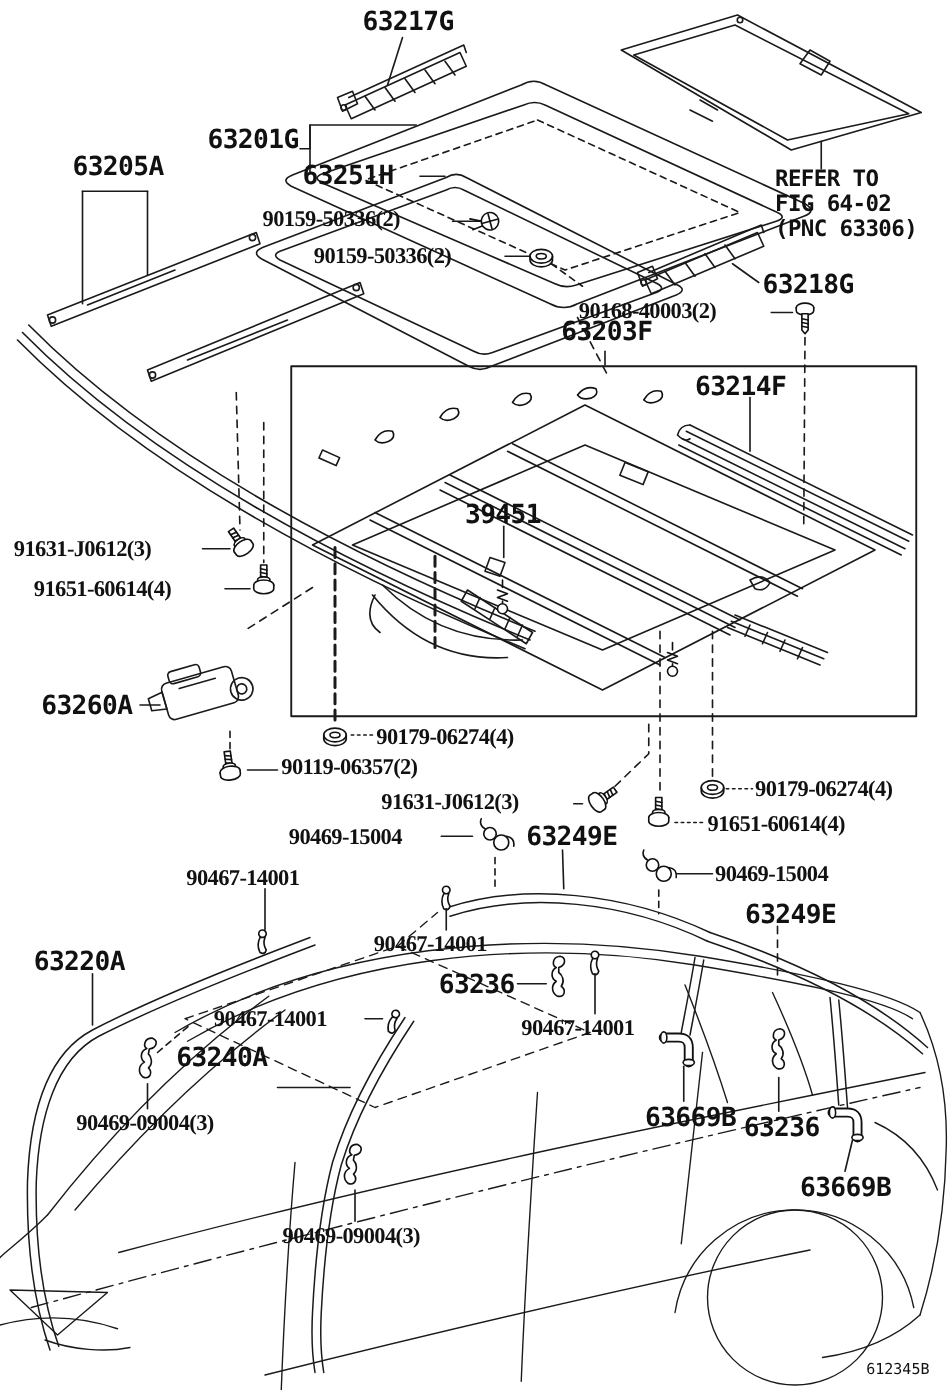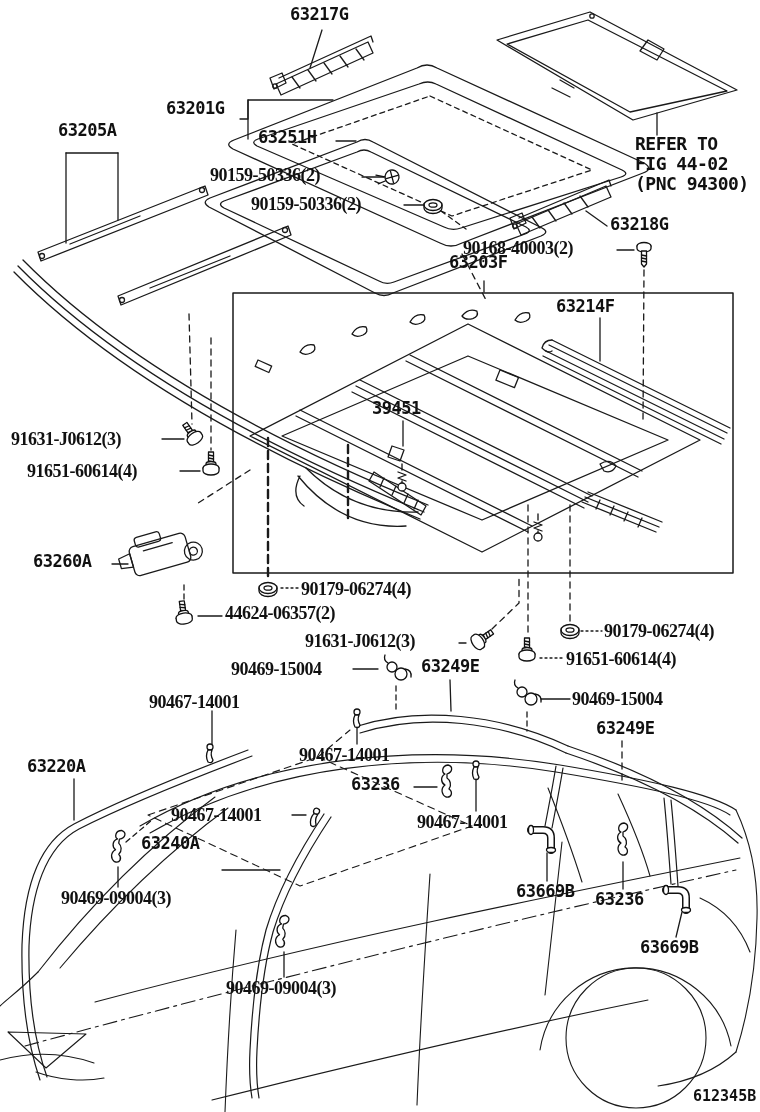--- a/index.html
+++ b/index.html
@@ -1,24 +1,24 @@
 <!DOCTYPE html>
 <html><head>
 <meta charset="utf-8">
 <style>
   html,body{margin:0;padding:0;background:#fff;}
   #stage{position:relative;width:760px;height:1112px;background:#fff;overflow:hidden;
          font-family:"DejaVu Sans Mono","Liberation Mono",monospace;}
   #linework{position:absolute;left:0;top:0;}
   .lbl{position:absolute;color:#111;font-weight:bold;white-space:nowrap;
        letter-spacing:-0.5px;line-height:1.05;z-index:5;}
-  .big{font-size:17px;}
+  .big{font-size:21px;}
   .small{font-size:18px;font-family:Liberation Serif, serif;}
-  .tiny{font-size:15px;font-weight:bold;letter-spacing:0;}
-  .note div{font-size:18px;line-height:20px;margin-left:15px;}
+  .tiny{font-size:12px;font-weight:normal;letter-spacing:0;}
+  .note div{font-size:18px;line-height:20px;}
 </style>
 </head>
 <body>
 
 <div id="stage">
 
 <svg id="linework" width="760" height="1112" viewBox="0 0 760 1112">
   <defs>
     <g id="boltV">
       <path d="M-2.5,-16 h5 v11 h-5 z" fill="#fff" stroke="#111"></path>
@@ -315,41 +315,41 @@
     <use href="#elbowH" transform="translate(678,898)"></use>
     <line x1="682" y1="912" x2="676" y2="937"></line>
 
     <line x1="74" y1="779" x2="74" y2="820"></line>
     <line x1="222" y1="870" x2="280" y2="870"></line>
   </g>
 </svg>
 
 <div class="lbl big" style="left:290px;top:6px">63217G</div>
 <div class="lbl big" style="left:166px;top:100px">63201G</div>
-<div class="lbl big" style="left:258px;top:129px">63251H</div>
+<div class="lbl big" style="left:242px;top:129px">63251H</div>
 <div class="lbl big" style="left:58px;top:122px">63205A</div>
 <div class="lbl small" style="left:210px;top:166px">90159-50336(2)</div>
 <div class="lbl small" style="left:251px;top:195px">90159-50336(2)</div>
 
 <div class="lbl note" style="left:620px;top:134px">
   <div>REFER TO</div>
-  <div>FIG 44-02</div>
-  <div>(PNC 94300)</div>
+  <div>FIG 64-02</div>
+  <div>(PNC 63306)</div>
 </div>
 
 <div class="lbl big" style="left:610px;top:216px">63218G</div>
 <div class="lbl small" style="left:463px;top:239px">90168-40003(2)</div>
 <div class="lbl big" style="left:449px;top:254px">63203F</div>
 <div class="lbl big" style="left:556px;top:298px">63214F</div>
 <div class="lbl big" style="left:372px;top:400px">39451</div>
 <div class="lbl small" style="left:11px;top:430px">91631-J0612(3)</div>
 <div class="lbl small" style="left:27px;top:462px">91651-60614(4)</div>
 <div class="lbl big" style="left:33px;top:553px">63260A</div>
 <div class="lbl small" style="left:301px;top:580px">90179-06274(4)</div>
-<div class="lbl small" style="left:225px;top:604px">44624-06357(2)</div>
+<div class="lbl small" style="left:225px;top:604px">90119-06357(2)</div>
 <div class="lbl small" style="left:305px;top:632px">91631-J0612(3)</div>
 <div class="lbl small" style="left:604px;top:622px">90179-06274(4)</div>
 <div class="lbl small" style="left:566px;top:650px">91651-60614(4)</div>
 <div class="lbl small" style="left:231px;top:660px">90469-15004</div>
 <div class="lbl big" style="left:421px;top:658px">63249E</div>
 <div class="lbl small" style="left:572px;top:690px">90469-15004</div>
 <div class="lbl big" style="left:596px;top:720px">63249E</div>
 <div class="lbl small" style="left:149px;top:693px">90467-14001</div>
 <div class="lbl small" style="left:299px;top:746px">90467-14001</div>
 <div class="lbl big" style="left:27px;top:758px">63220A</div>

